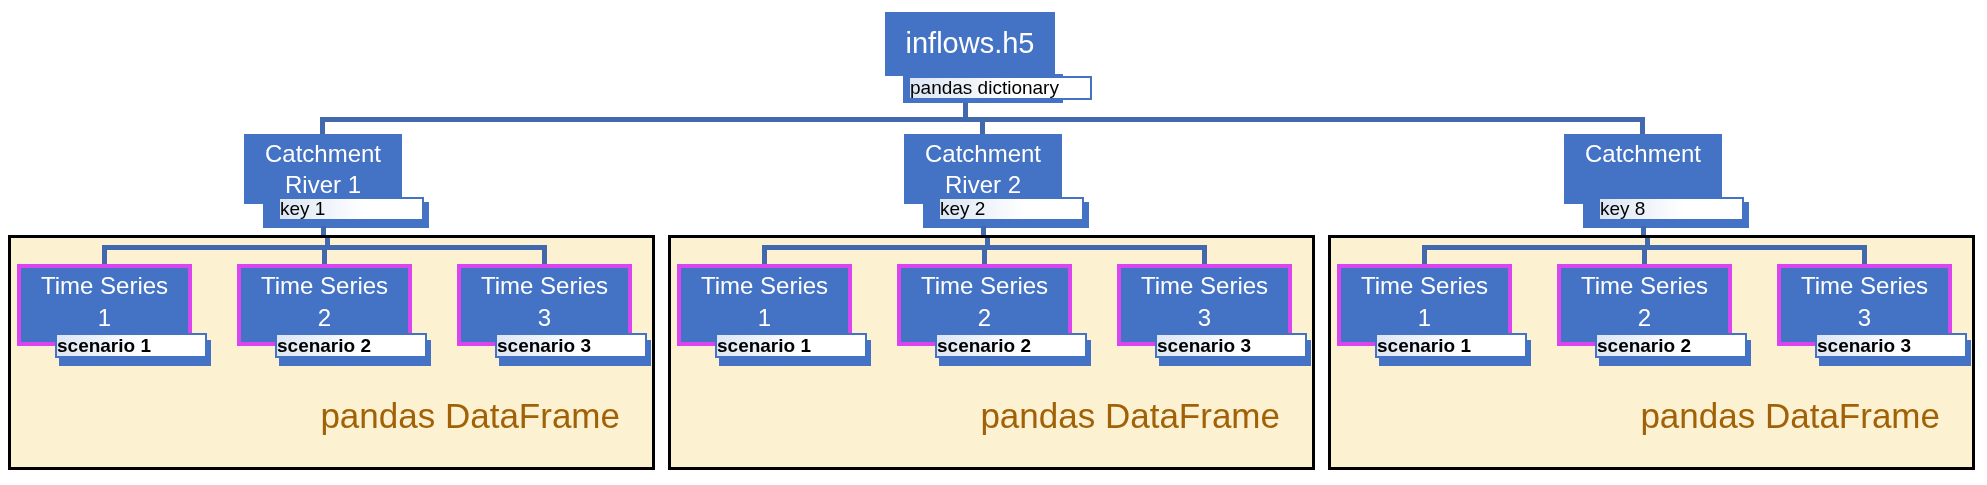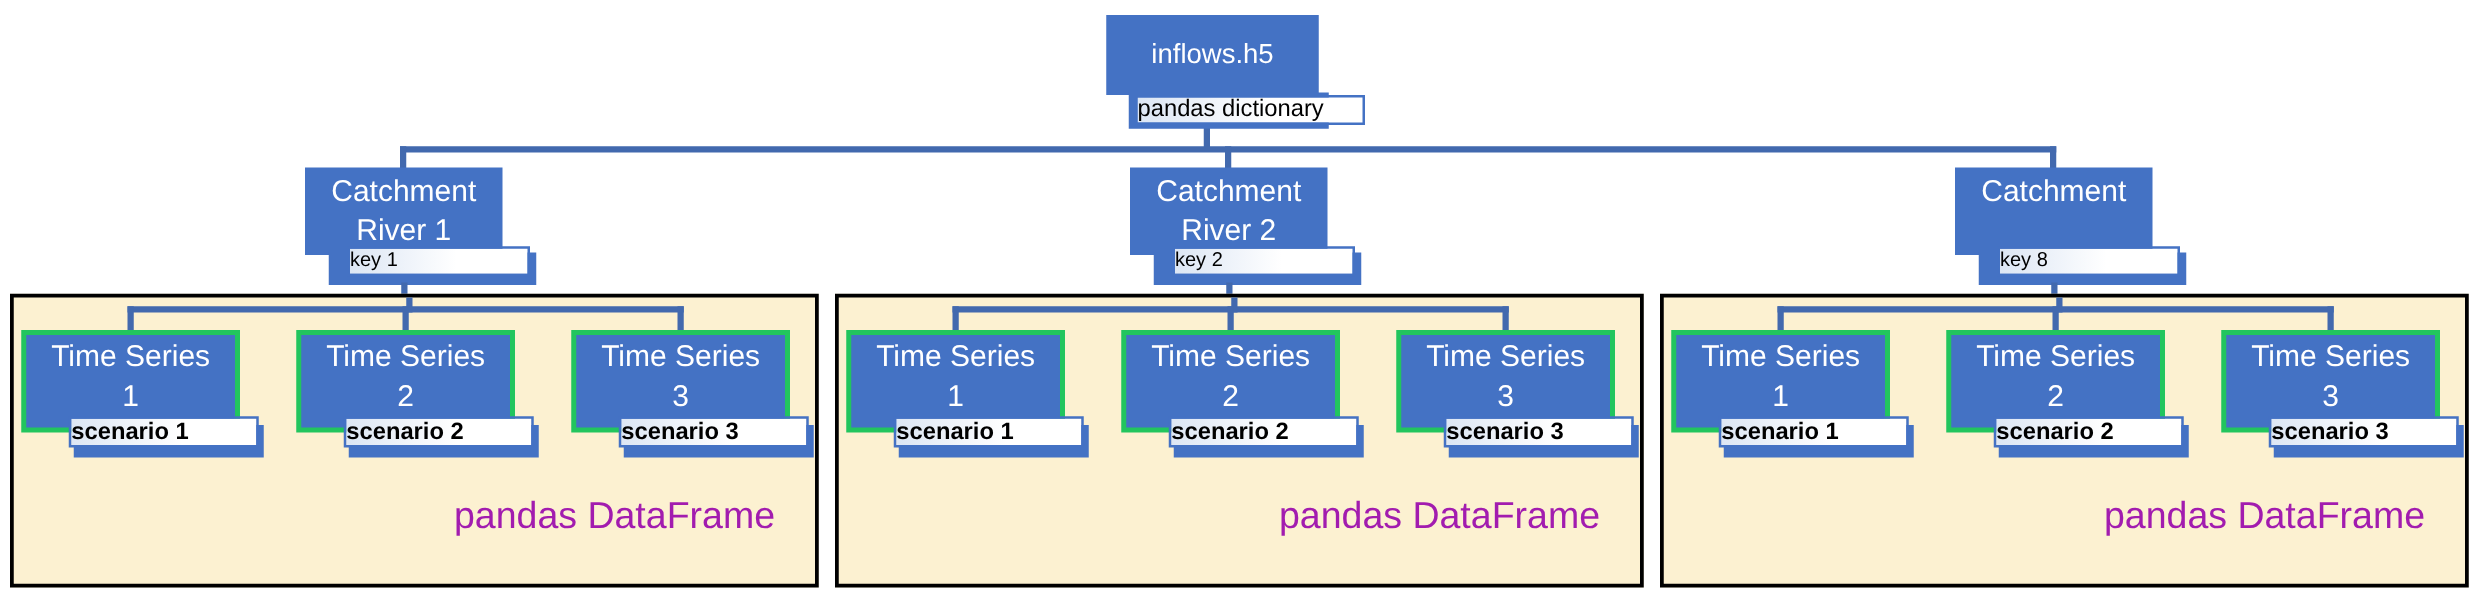--- a/index.html
+++ b/index.html
@@ -17,46 +17,46 @@
   .bluebox{position:absolute;background:var(--blue);color:#ffffff;text-align:center;}
   .backing{position:absolute;background:var(--blue);}
   .taglabel{
     position:absolute;box-sizing:border-box;
     background:linear-gradient(90deg,var(--tint) 0%,#ffffff 60%);
     border:2px solid var(--blue);
     color:#000;text-align:left;
     white-space:nowrap;overflow:hidden;
   }
   
-  .root-box{left:885px;top:12px;width:170px;height:64px;font-size:22px;line-height:62px;}
+  .root-box{left:885px;top:12px;width:170px;height:64px;font-size:29px;line-height:62px;}
   .root-backing{left:903px;top:74px;width:160px;height:29px;}
   .root-label{left:908px;top:76px;width:184px;height:24px;font-size:19px;line-height:20px;padding-right:6px;}
   
   .branch{position:absolute;top:134px;width:647px;height:336px;padding-left:24px;}
   .cbox{left:236px;top:0;width:158px;height:70px;font-size:24px;line-height:31px;padding-top:4px;box-sizing:border-box;}
   .kbacking{left:255px;top:68px;width:166px;height:26px;}
-  .klabel{left:270px;top:63px;width:146px;height:24px;font-size:16px;line-height:20px;padding-right:8px;}
+  .klabel{left:270px;top:63px;width:146px;height:24px;font-size:19px;line-height:20px;padding-right:8px;}
   .kstub{left:313px;top:92px;width:5px;height:11px;}
   .frame{
     position:absolute;left:0;top:101px;width:647px;height:235px;
     box-sizing:border-box;border:3px solid var(--frameborder);
     background:var(--cream);
   }
   .cstub{left:314px;top:0;width:5px;height:12px;}
   .fbar{left:91px;top:7px;width:445px;height:5px;}
   .fdrop{top:7px;width:5px;height:19px;}
   .fdrop.d0{left:91px;} .fdrop.d1{left:311px;} .fdrop.d2{left:531px;}
   
-  .leaf{position:absolute;top:26px;width:175px;height:82px;background:#22c55e;}
+  .leaf{position:absolute;top:26px;width:175px;height:82px;background:#d946ef;}
   .leaf-blue{left:4px;top:4px;width:167px;height:74px;font-size:24px;line-height:32px;padding-top:2px;box-sizing:border-box;}
   .sbacking{left:42px;top:76px;width:152px;height:26px;}
   .slabel{left:38px;top:69px;width:152px;height:25px;font-size:19px;line-height:21px;padding-right:8px;font-weight:bold;}
   .frame-caption{
     position:absolute;right:32px;top:158px;
-    font-size:30px;color:#a21caf;white-space:nowrap;
+    font-size:35px;color:#a16207;white-space:nowrap;
   }
 </style>
 </head>
 <body>
 
 <div id="stage">
 
   <div class="bar" style="left:963px;top:100px;width:5px;height:18px;"></div>
   <div class="bar" style="left:320px;top:117px;width:1325px;height:5px;"></div>
   <div class="bar" style="left:320px;top:117px;width:5px;height:26px;"></div>

